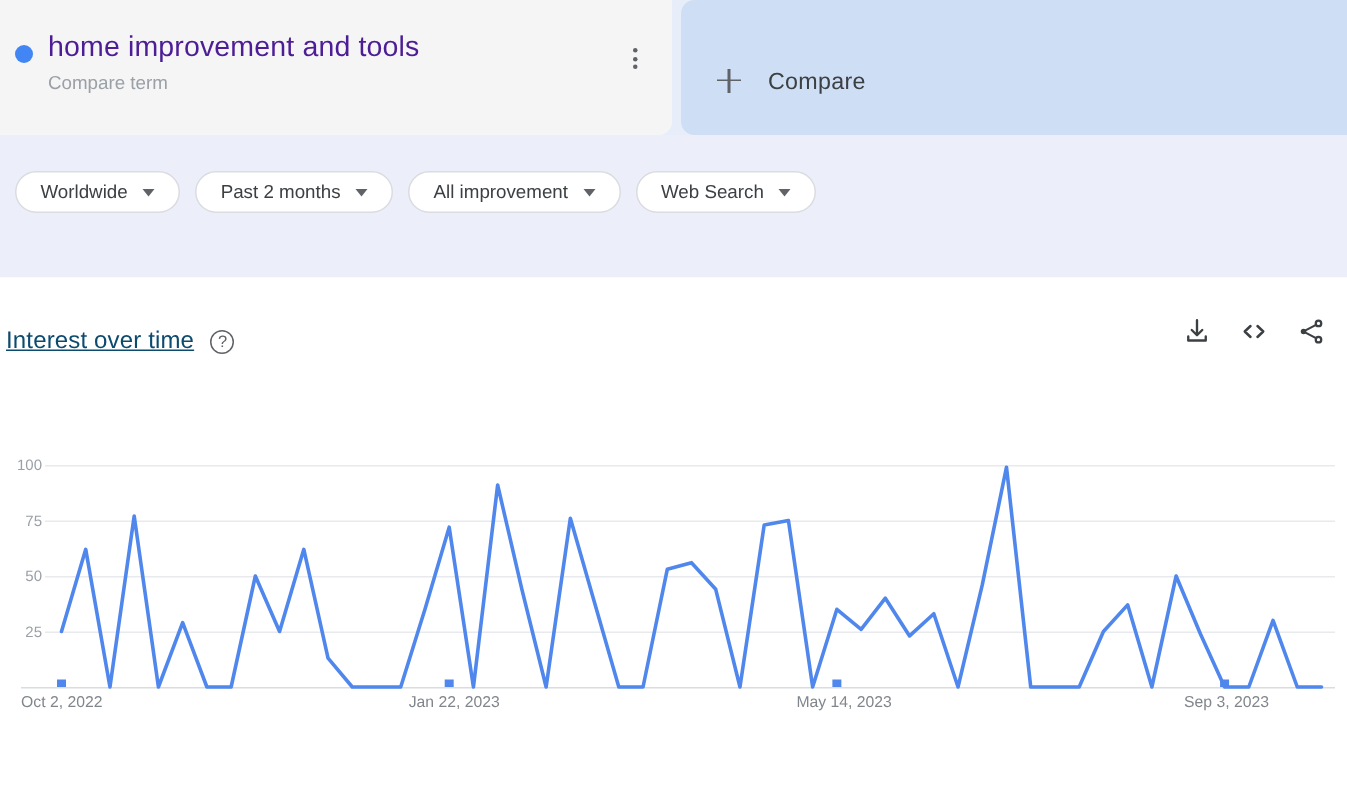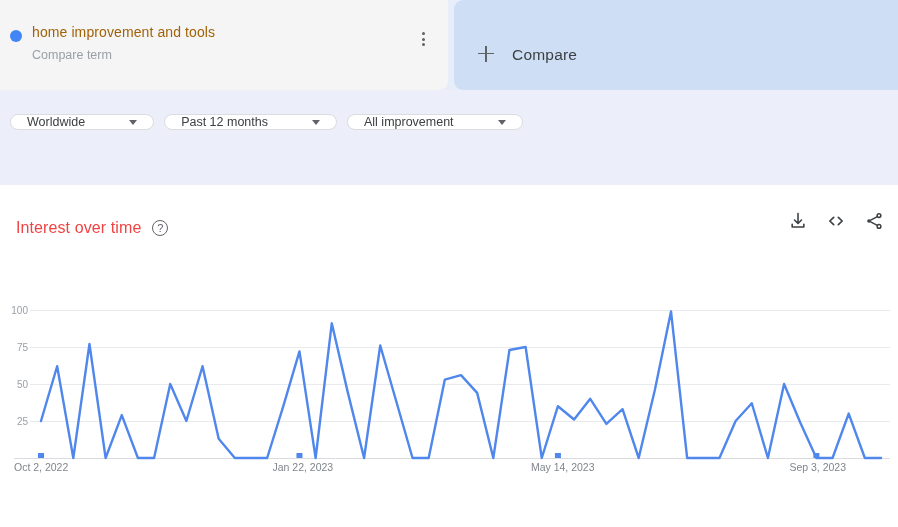--- a/index.html
+++ b/index.html
@@ -38,23 +38,23 @@
   }
   .term-dot {
     width: 12px; height: 12px;
     border-radius: 50%;
     background: #4285f4;
     margin: 8px 10px 0 10px;
     flex: none;
   }
   .term-texts { padding-top: 0; }
   .term-title {
-    font-size: 14px;
+    font-size: 19px;
     line-height: 20px;
-    color: #a16207;
+    color: #4c1d95;
     letter-spacing: .1px;
   }
   .term-sub {
     font-size: 12.5px;
     line-height: 18px;
     color: #9aa0a6;
     margin-top: 4px;
   }
   .kebab {
     position: absolute;
@@ -115,33 +115,32 @@
     width: 898px; height: 95px;
     background: #eceff9;
   }
   .filters {
     position: absolute;
     left: 10px; top: 24px;
     display: flex;
     gap: 10px;
   }
   .chip {
-    height: 16px;
+    height: 28px;
     border: 1px solid #dadce0;
     border-radius: 16px;
     background: #ffffff;
     display: flex;
     align-items: center;
     padding: 0 16px;
     font-size: 12.5px;
     color: #3c4043;
     cursor: pointer;
     white-space: nowrap;
     box-sizing: border-box;
-    gap: 34px;
   }
   .chip .caret {
     width: 0; height: 0;
     border-left: 4.5px solid transparent;
     border-right: 4.5px solid transparent;
     border-top: 5px solid #5f6368;
     margin-left: 10px;
   }
 
   
@@ -153,24 +152,25 @@
     background: #ffffff;
   }
   .panel-head {
     position: absolute;
     left: 0; top: 25px;
     width: 898px; height: 36px;
     display: flex;
     align-items: center;
   }
   .panel-title {
-    margin-left: 16px;
+    margin-left: 4px;
     font-size: 16px;
-    color: #ef4444;
+    color: #0c4a6e;
     letter-spacing: .1px;
+    text-decoration: underline;
   }
   .help-icon {
     margin-left: 11px;
     width: 16px; height: 16px;
     border: 1.3px solid #5f6368;
     border-radius: 50%;
     color: #5f6368;
     font-size: 11px;
     line-height: 14px;
     text-align: center;
@@ -241,25 +241,29 @@
   </div>
 </div>
 
 <div class="filters-wrap">
   <div class="filters">
     <div class="chip">
       <span>Worldwide</span>
       <span class="caret"></span>
     </div>
     <div class="chip">
-      <span>Past 12 months</span>
+      <span>Past 2 months</span>
       <span class="caret"></span>
     </div>
     <div class="chip">
       <span>All improvement</span>
+      <span class="caret"></span>
+    </div>
+    <div class="chip">
+      <span>Web Search</span>
       <span class="caret"></span>
     </div>
   </div>
 </div>
 
 <div class="panel">
 
   <div class="panel-head">
     <span class="panel-title">Interest over time</span>
     <span class="help-icon">?</span>

